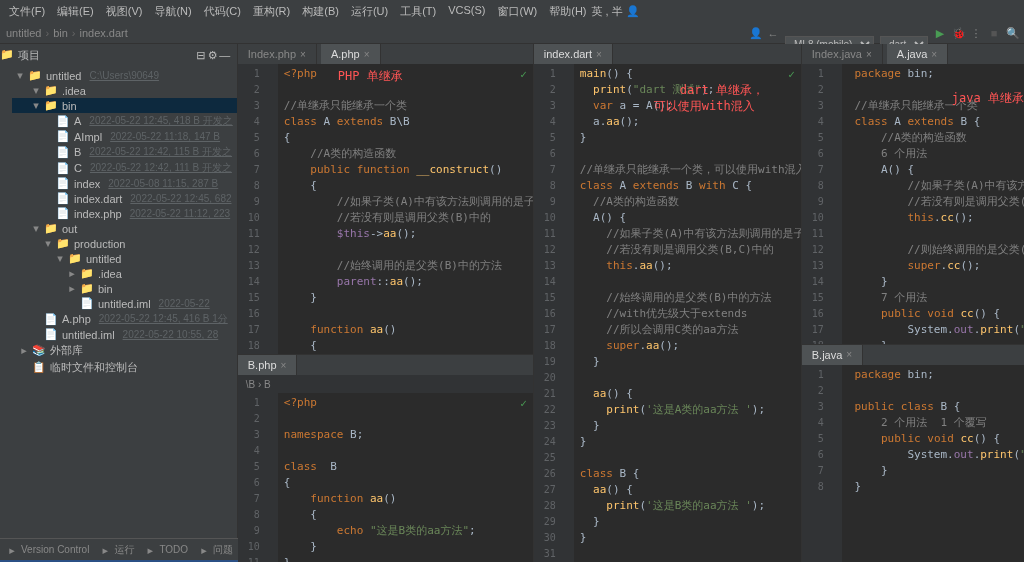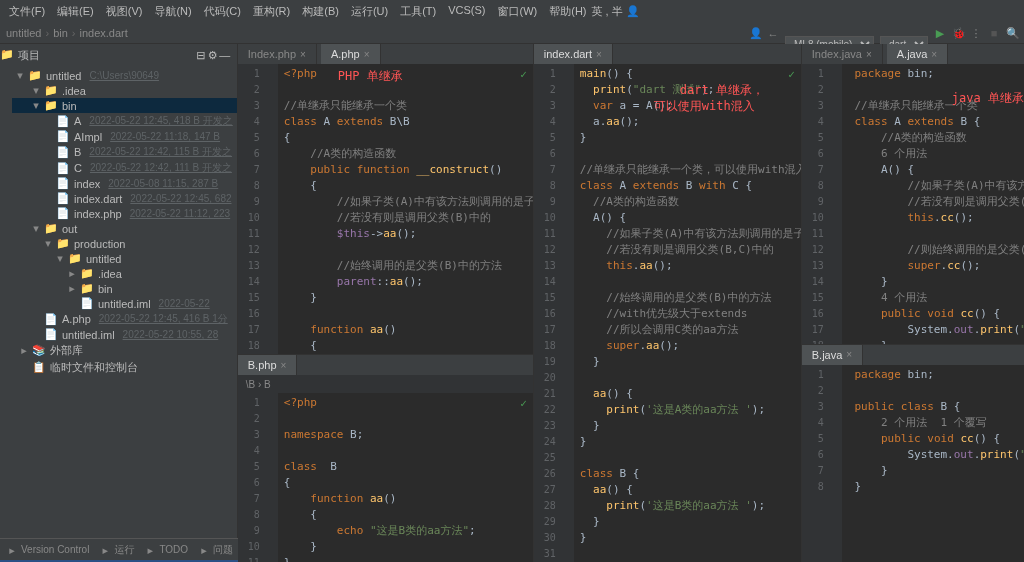--- a/index.html
+++ b/index.html
@@ -395,21 +395,21 @@
      <span class="cm">//A类的构造函数</span>
      <span class="cm">6 个用法</span>
      A() {
          <span class="cm">//如果子类(A)中有该方法则调用的是子类(A)中的方法，</span>
          <span class="cm">//若没有则是调用父类(B)中的</span>
          <span class="kw">this</span>.<span class="fn">cc</span>();
  
          <span class="cm">//则始终调用的是父类(B)中的方法</span>
          <span class="kw">super</span>.<span class="fn">cc</span>();
      }
-     <span class="cm">4 个用法</span>
+     <span class="cm">7 个用法</span>
      <span class="kw">public void</span> <span class="fn">cc</span>() {
          System.<span class="pur">out</span>.<span class="fn">print</span>(<span class="str">"A类cc方法"</span>);
      }
  }</div>
             <div class="anno" style="top:26px;left:150px">java 单继承</div>
 
           </div>
         </div>
         <div class="pane" style="flex:1">
           <div class="pane-header tabs">

